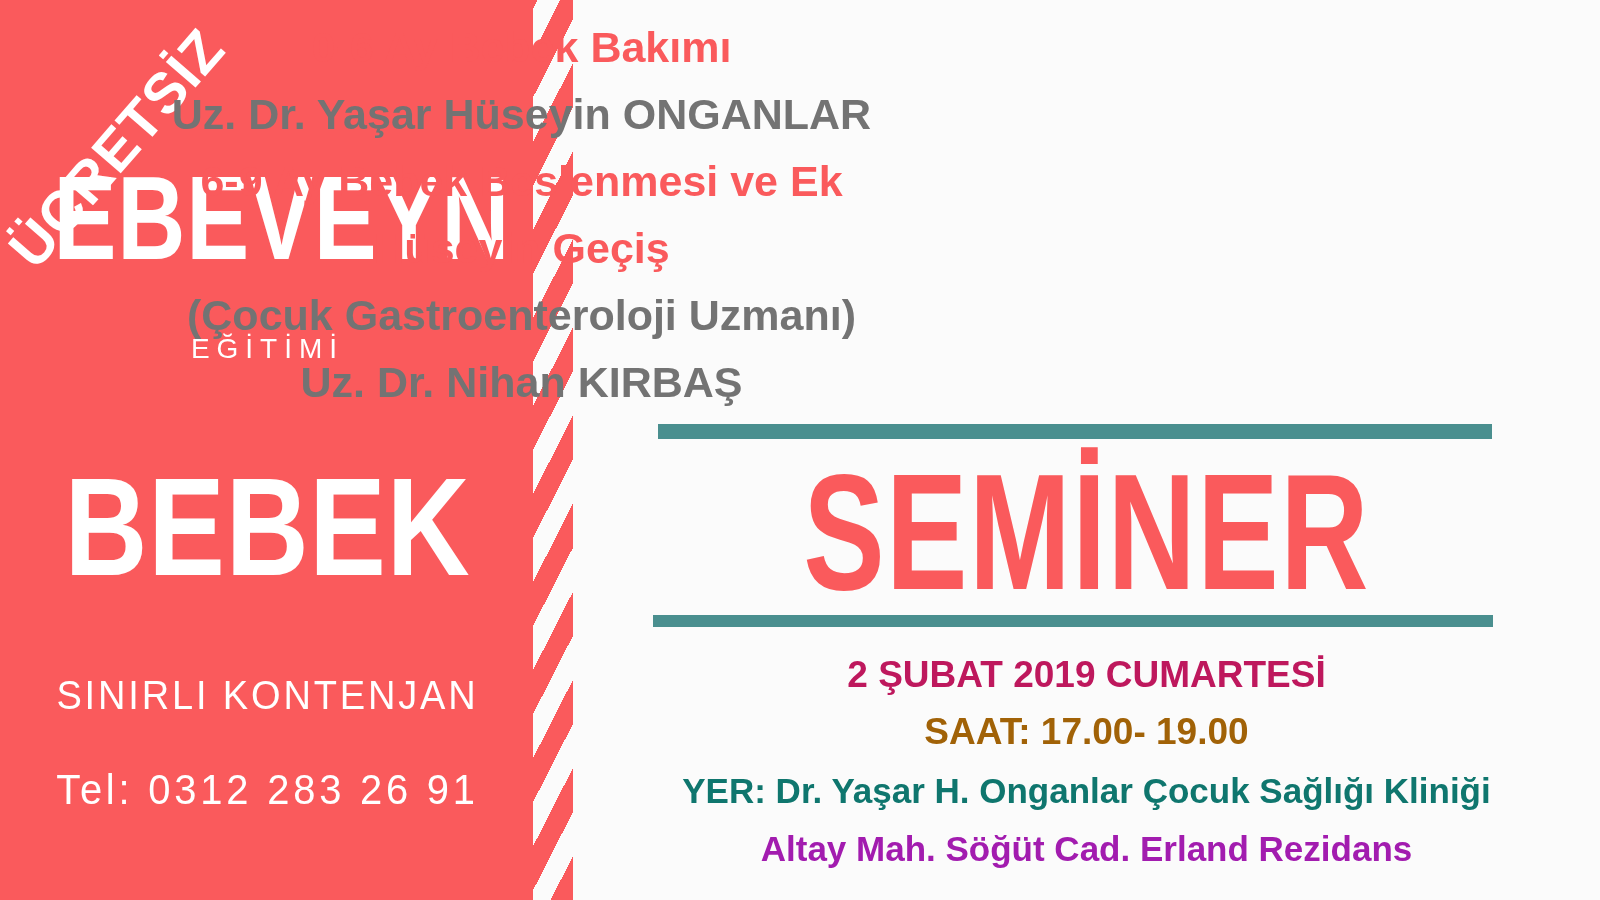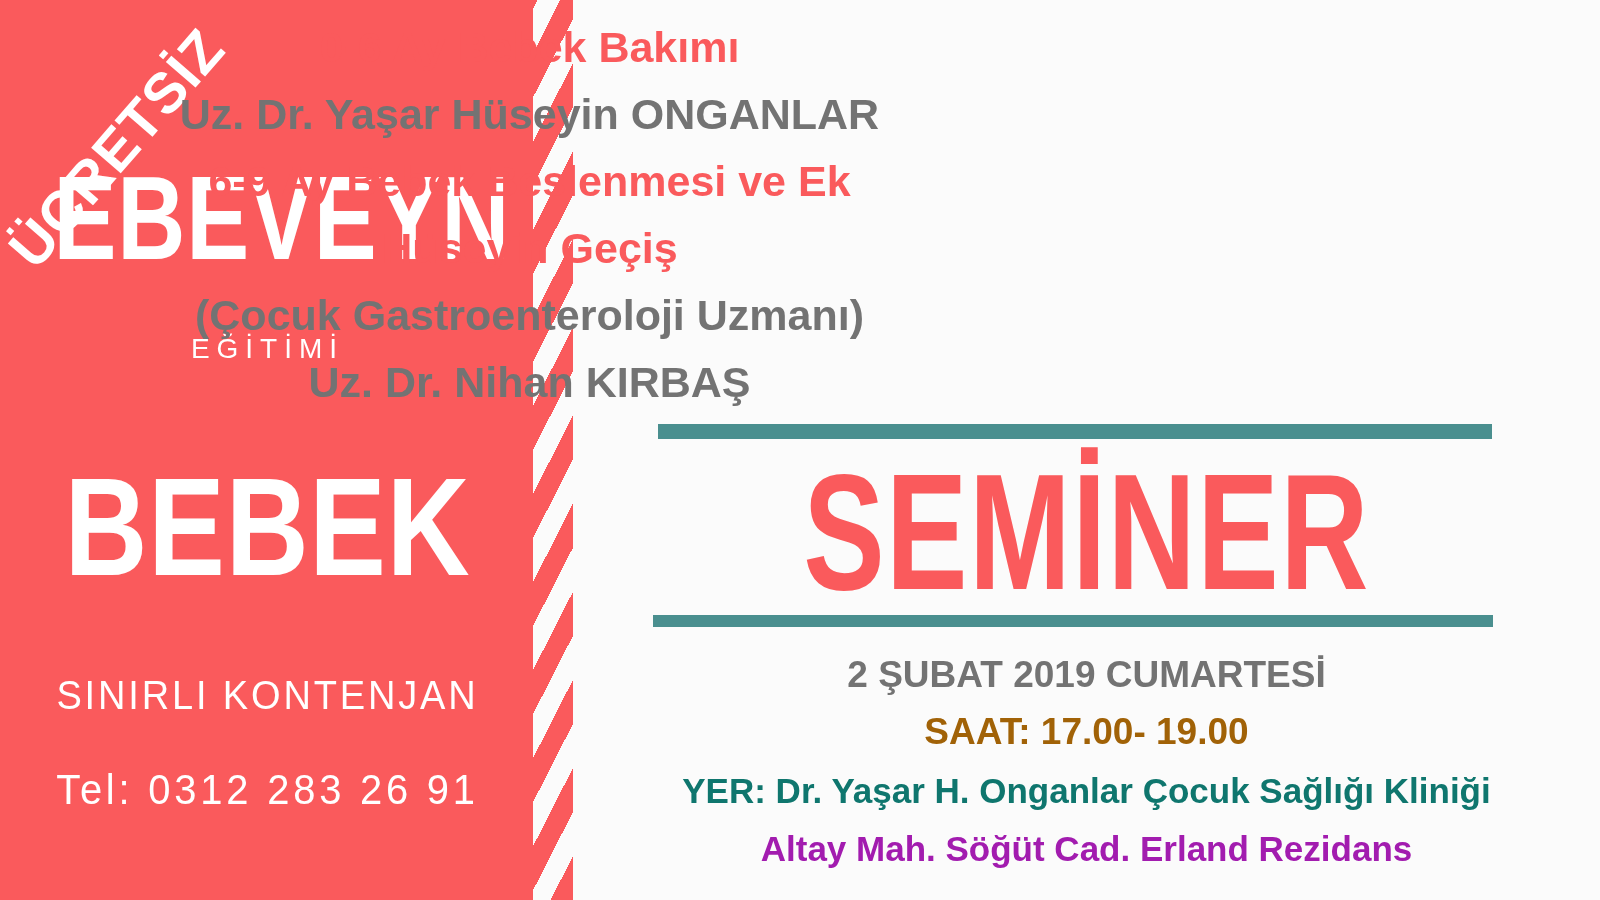--- a/index.html
+++ b/index.html
@@ -144,21 +144,21 @@
   
   #right-panel {
     position:absolute;
     left:573px; top:0;
     width:1027px; height:900px;
     background:#FBFBFB;
   }
 
   #topic-block {
     position:absolute;
-    left:16px; top:14px;
+    left:8px; top:14px;
     width:1027px;
     text-align:center;
   }
 
   .topic-line {
     font-family:"Liberation Sans","DejaVu Sans", sans-serif;
     font-weight:bold;
     font-size:43px;
     line-height:67px;
     letter-spacing:0px;
@@ -205,21 +205,21 @@
     width:1027px;
     text-align:center;
   }
 
   .detail-line {
     font-family:"Liberation Sans","DejaVu Sans", sans-serif;
     font-weight:bold;
     white-space:nowrap;
   }
   .detail-line.date {
-    color:#737373;
+    color:#be185d;
     font-size:37px;
     line-height:54px;
   }
   .detail-line.time {
     color:#a16207;
     font-size:37px;
     line-height:60px;
   }
   .detail-line.place {
     color:#0f766e;

